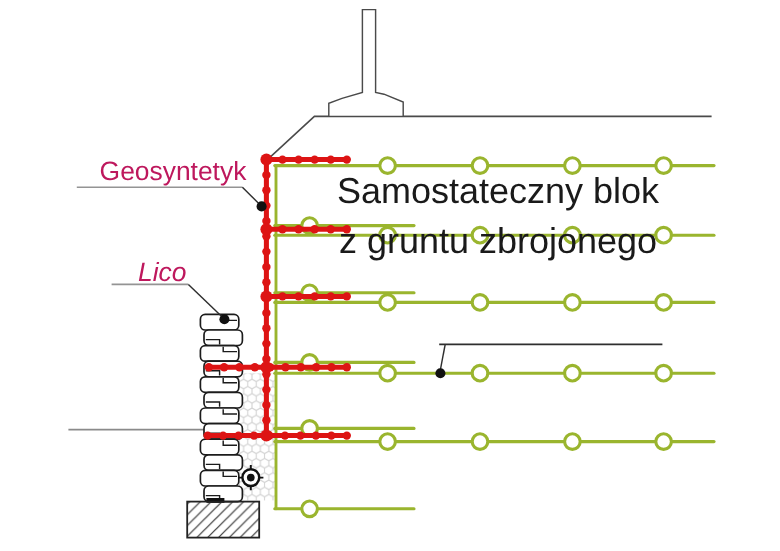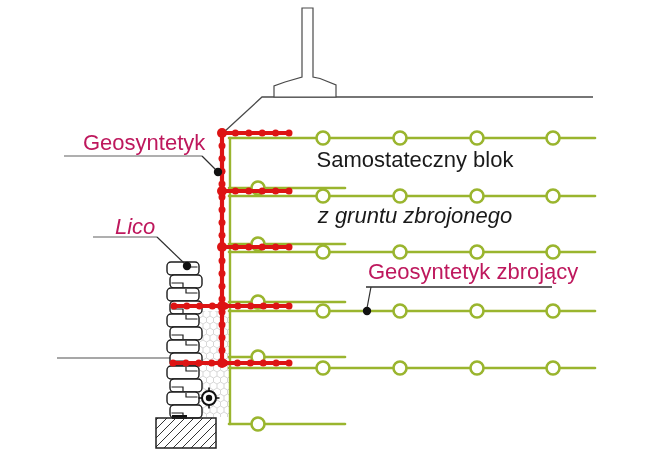--- a/index.html
+++ b/index.html
@@ -3,23 +3,23 @@
 <meta charset="utf-8">
 <style>
   html,body{margin:0;padding:0;background:#fff;}
   .canvas{
     position:relative; width:650px; height:459px; background:#ffffff;
     font-family:"Liberation Sans", sans-serif; overflow:hidden;
   }
   .canvas svg{position:absolute;left:0;top:0;}
   .title{
     position:absolute; left:250px; top:144px; width:330px;
-    text-align:center; font-size:22px; color:#1a1a1a; line-height:32px;
+    text-align:center; font-size:30px; color:#1a1a1a; line-height:32px;
   }
-  .title .l2{margin-top:24px;font-style:italic;}
+  .title .l2{margin-top:10px;}
   .lbl{position:absolute; font-size:22px; color:#be185d; line-height:24px; white-space:nowrap;}
   #lbl-anchoring{left:83px; top:131px;}
   #lbl-lico{left:115px; top:215px;font-style:italic;}
   #lbl-reinforcing{left:368px; top:260px;}
 </style>
 </head>
 <body>
 
 <div class="canvas">
   <svg id="diag" width="650" height="459" viewBox="0 0 650 459">
@@ -183,14 +183,13 @@
     <div class="l1">Samostateczny blok</div>
     <div class="l2">z gruntu zbrojonego</div>
   </div>
 
   <div class="lbl" id="lbl-anchoring">
     <div>Geosyntetyk</div>
   </div>
 
   <div class="lbl" id="lbl-lico">Lico</div>
 
-  <div class="lbl" id="lbl-reinforcing">Geosyntetyk zbrojący</div>
 </div>
 
 </body></html>

